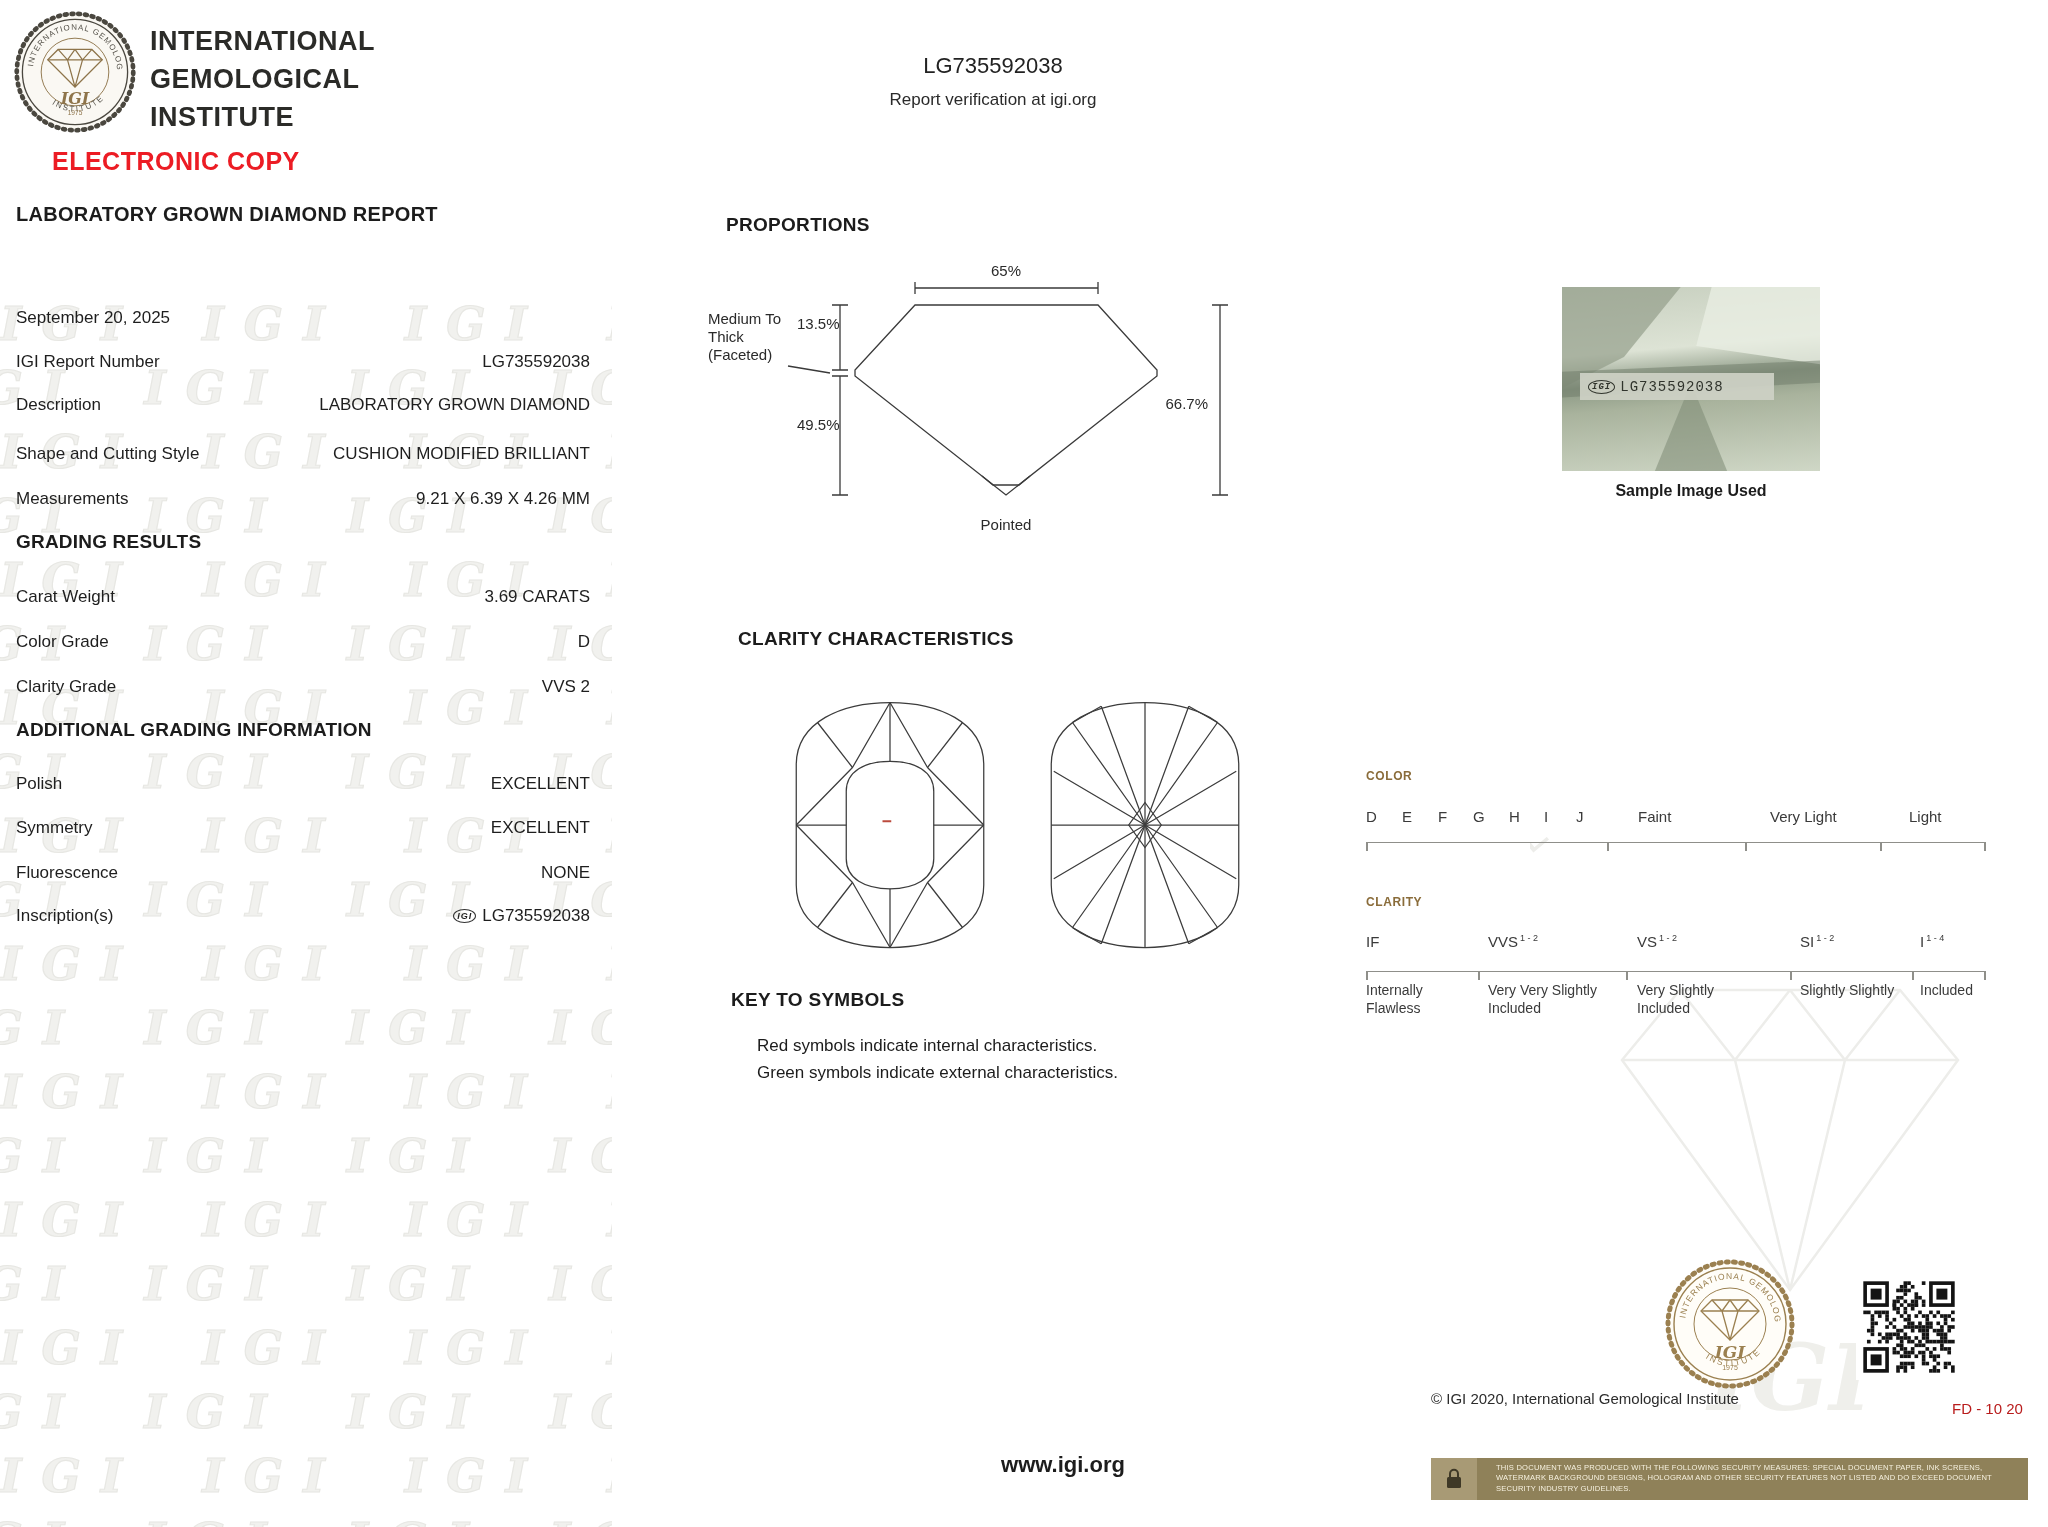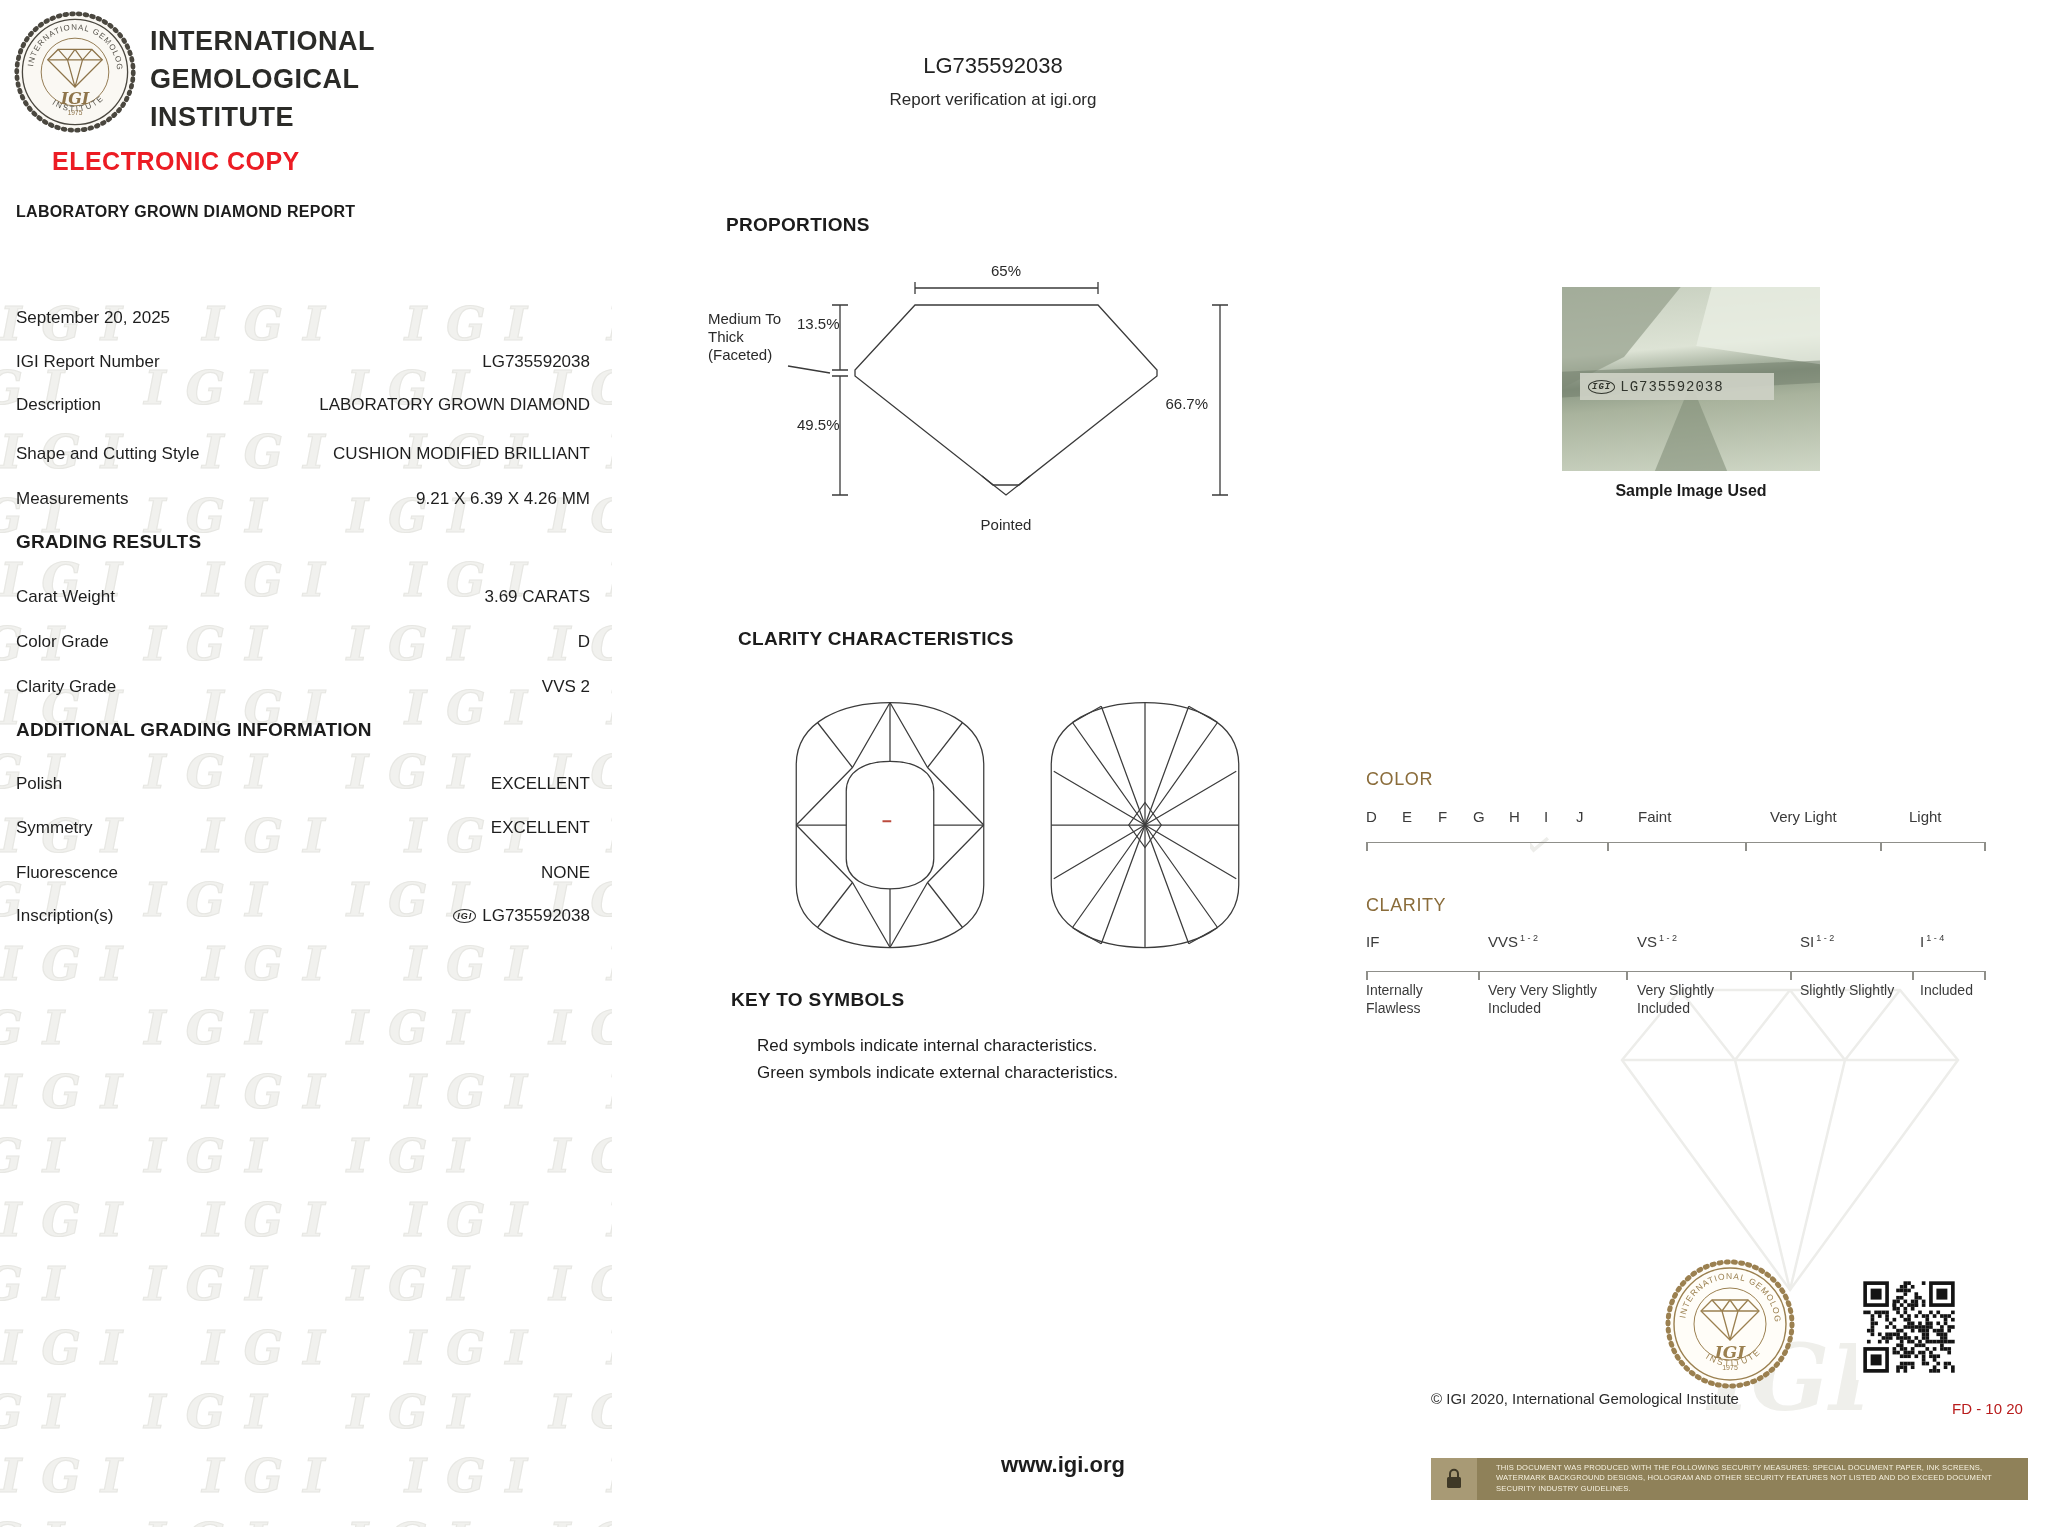--- a/index.html
+++ b/index.html
@@ -14,21 +14,21 @@
           letter-spacing:20px;word-spacing:24px;}
   .wm-right{position:absolute;left:1530px;top:820px;z-index:0;}
 
   .z{position:relative;z-index:2;}
 
   
   .org{position:absolute;left:150px;top:22px;font-size:27px;font-weight:bold;line-height:38px;
        letter-spacing:.5px;color:#2b2b28;z-index:2;}
   .ecopy{position:absolute;left:52px;top:147px;font-size:25px;font-weight:bold;color:#ec1c24;
          letter-spacing:.5px;z-index:2;}
-  .rep-title{position:absolute;left:16px;top:203px;font-size:16px;font-weight:bold;letter-spacing:.3px;z-index:2;}
+  .rep-title{position:absolute;left:16px;top:203px;font-size:20px;font-weight:bold;letter-spacing:.3px;z-index:2;}
   .top-center{position:absolute;left:993px;top:53px;transform:translateX(-50%);text-align:center;z-index:2;}
   .top-center .num{font-size:22px;color:#222;}
   .top-center .ver{font-size:17px;margin-top:11px;color:#2a2a2a;}
 
   
   .row{position:absolute;left:16px;width:574px;display:flex;justify-content:space-between;
        font-size:17px;color:#1e1e1e;z-index:2;}
   .row .val{text-align:right;}
   .sec{position:absolute;left:16px;font-size:19px;font-weight:bold;letter-spacing:.2px;z-index:2;}
   .comments{position:absolute;left:16px;top:940px;width:455px;font-size:17px;line-height:27.5px;z-index:2;}
@@ -54,21 +54,21 @@
           clip-path:polygon(36% 100%,50% 52%,64% 100%);}
   .sample .f4{position:absolute;left:0;top:0;width:100%;height:100%;background:#6e7a67;opacity:.5;
           clip-path:polygon(0 46%,100% 40%,100% 52%,0 60%);}
   .strip{position:absolute;left:7%;top:47%;width:72%;height:27px;background:rgba(206,209,198,.92);
          display:flex;align-items:center;padding-left:8px;font-family:"Liberation Mono",monospace;
          font-size:14px;color:#30342c;letter-spacing:1px;}
   .strip .igi-mini{border-color:#30342c;margin-right:5px;}
   .sample-cap{position:absolute;left:1562px;top:482px;width:258px;text-align:center;font-size:16px;z-index:2;font-weight:bold;}
 
   
-  .scale-h{position:absolute;left:1366px;font-size:18px;font-weight:normal;letter-spacing:.6px;color:#8a6c3a;z-index:2;}
+  .scale-h{position:absolute;left:1366px;font-size:12px;font-weight:bold;letter-spacing:.6px;color:#8a6c3a;z-index:2;}
   .scale{position:absolute;left:1366px;width:650px;z-index:2;}
   .scale .item{position:absolute;top:0;font-size:15px;color:#3a3a3a;}
   .scale-line{position:absolute;left:1366px;width:620px;border-top:1.5px solid #8f8f8a;z-index:2;}
   .scale-line .tick{position:absolute;top:0;width:1.5px;height:8px;background:#8f8f8a;}
   .cl-desc{position:absolute;top:0;font-size:14px;line-height:18px;color:#3a3a3a;}
   .sup{font-size:9px;vertical-align:super;margin-left:2px;}
 
   
   .copyright{position:absolute;left:1431px;top:1390px;font-size:15px;color:#2c2c2c;z-index:2;}
   .fd{position:absolute;left:1952px;top:1400px;font-size:15px;color:#b91c1c;z-index:2;}

